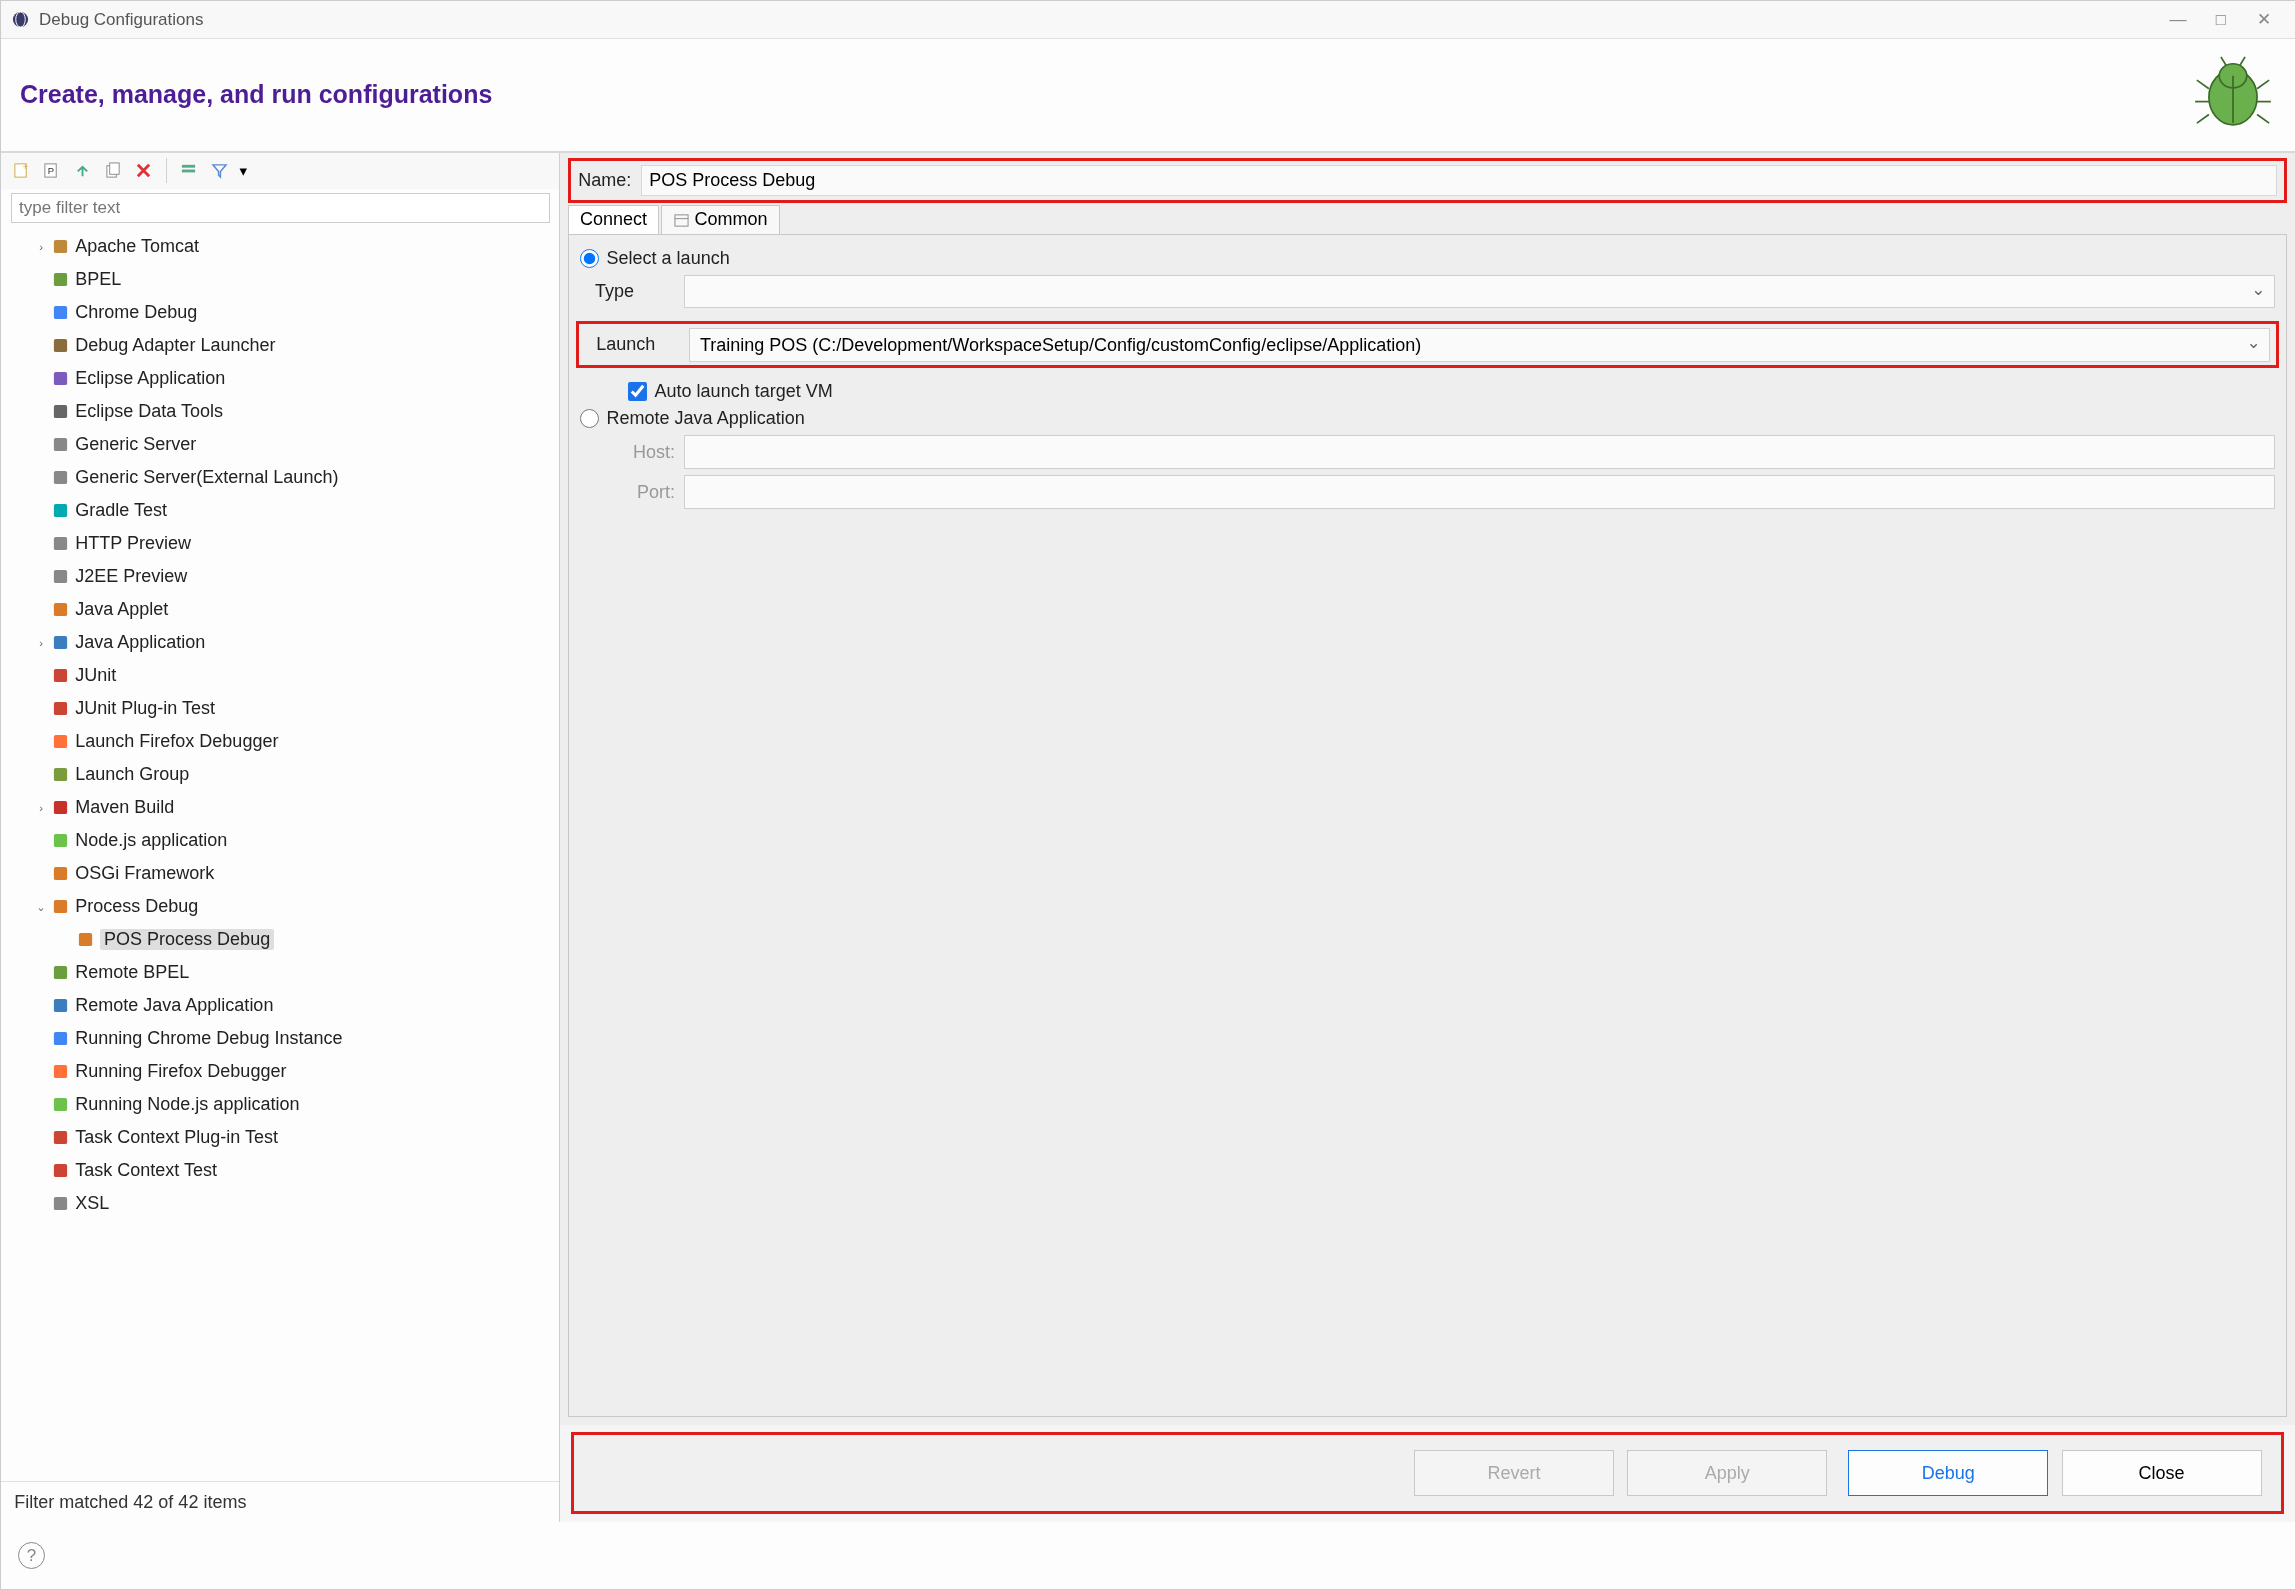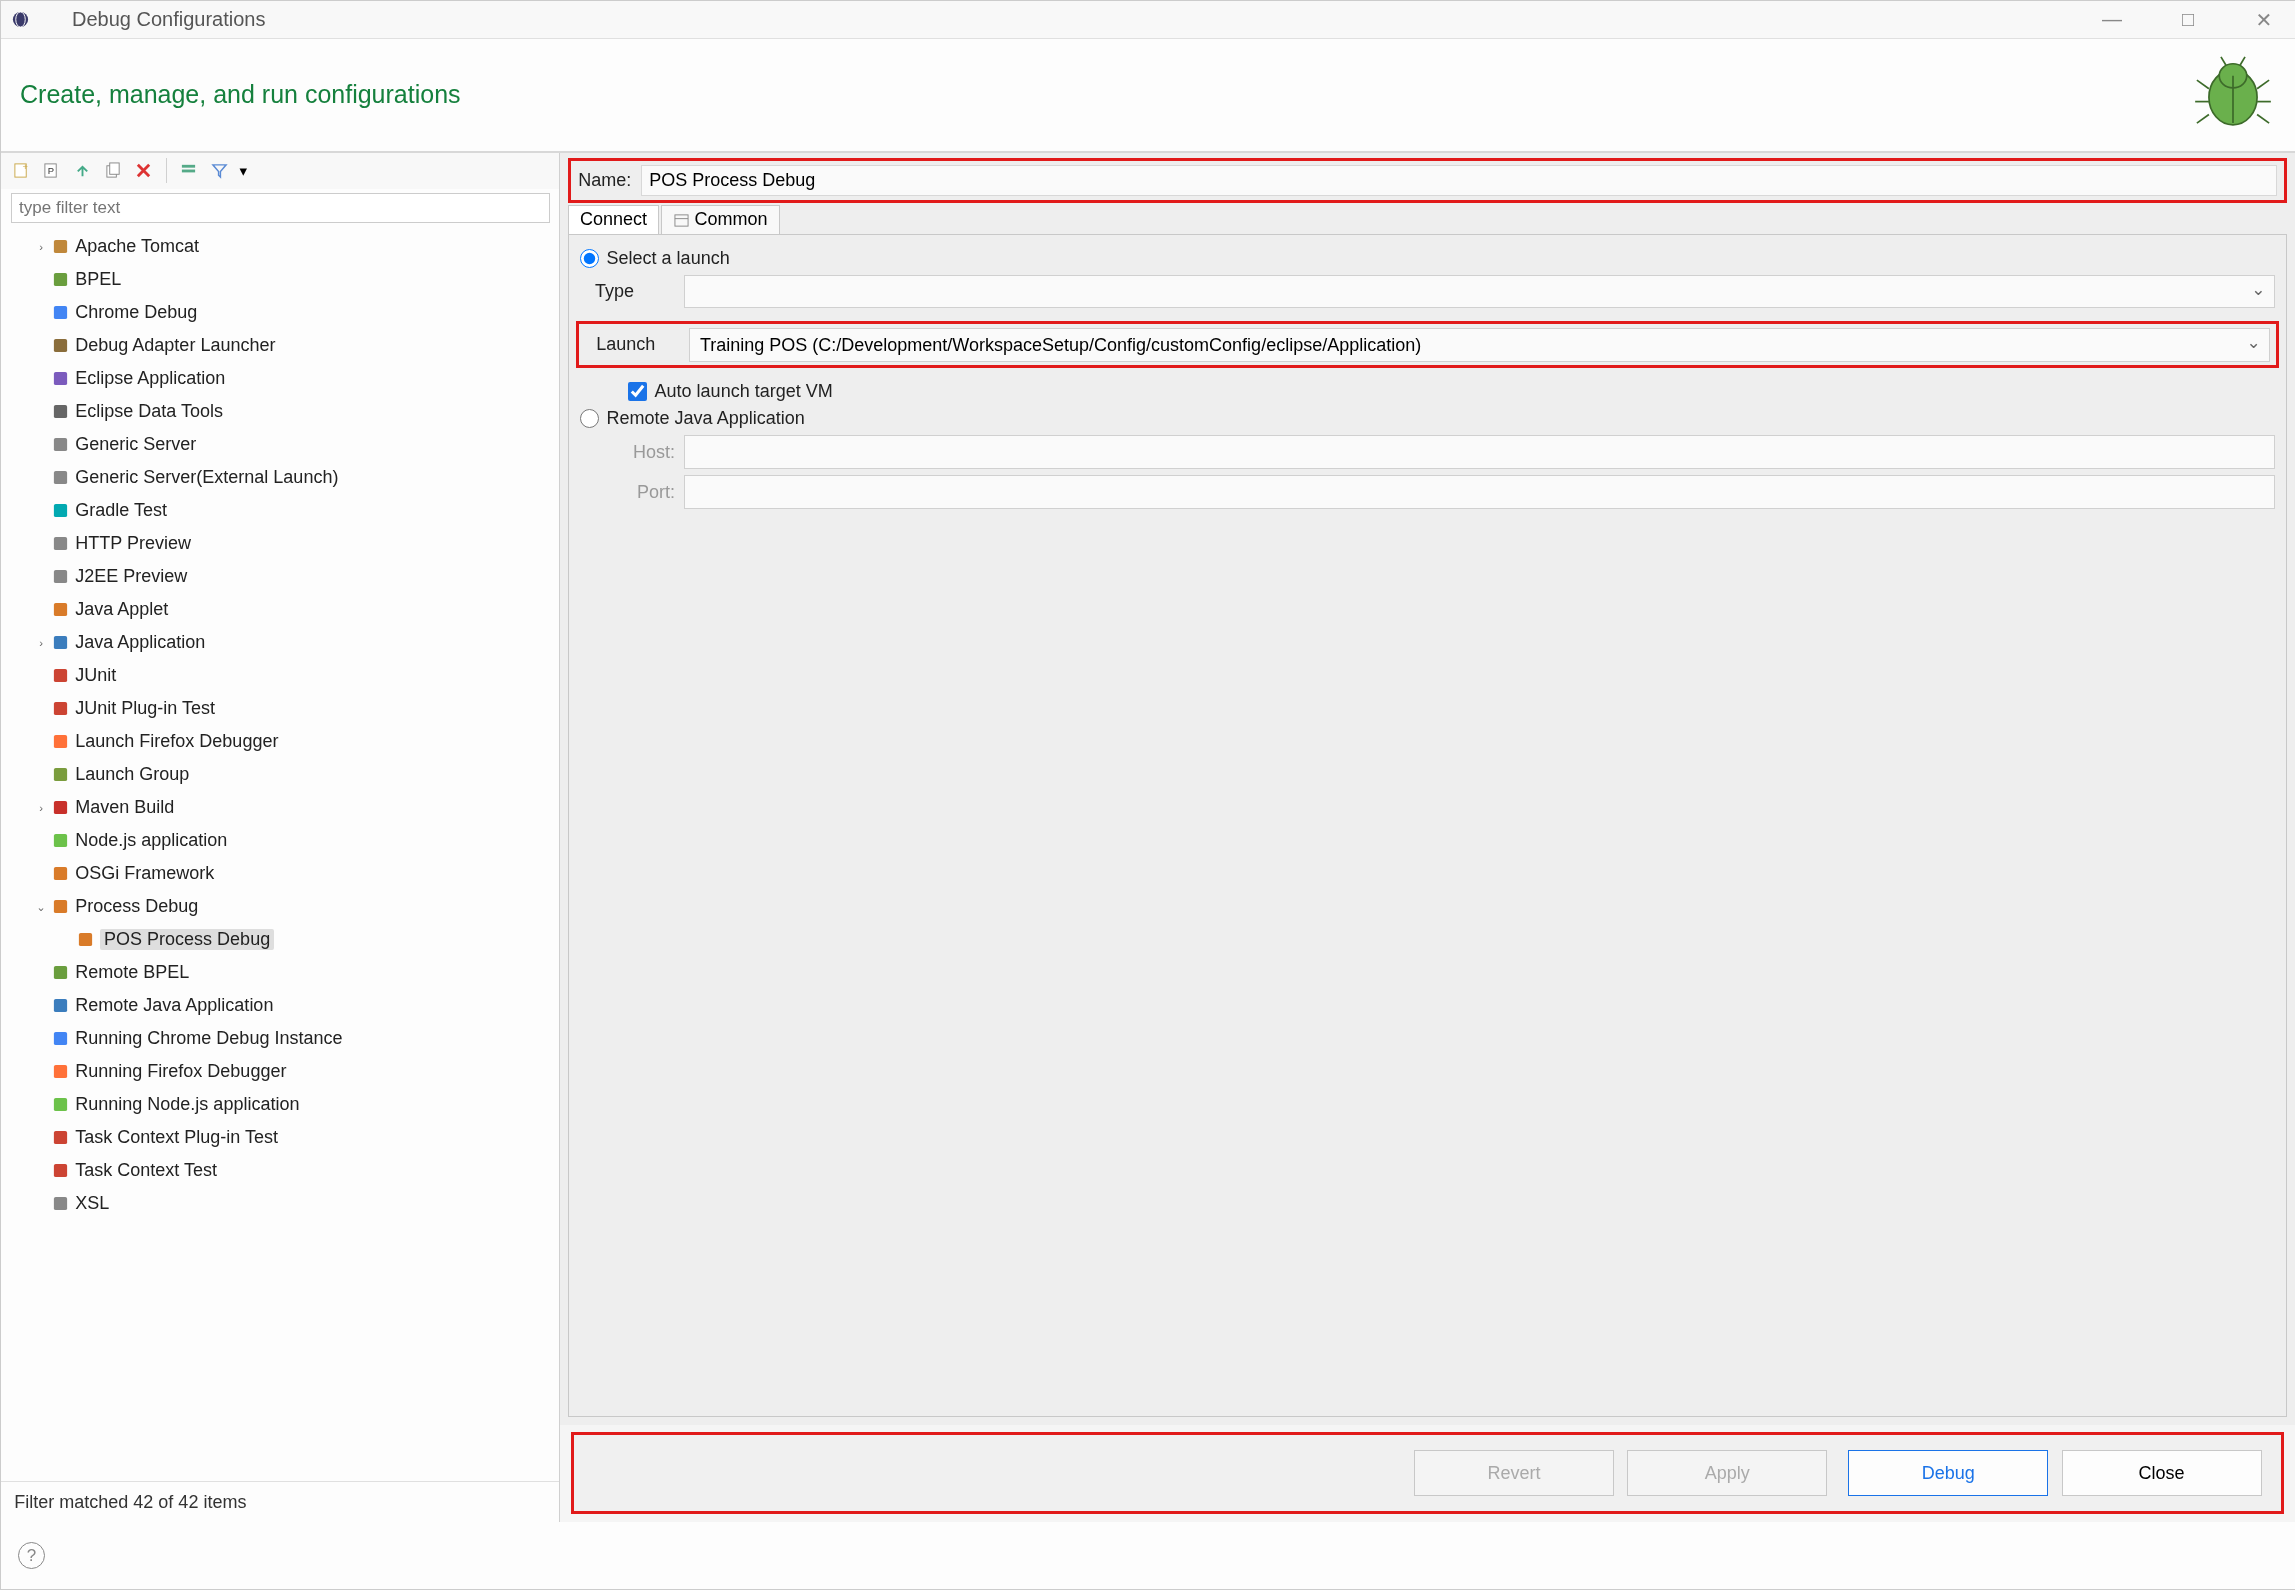--- a/index.html
+++ b/index.html
@@ -1,23 +1,23 @@
 <!DOCTYPE html>
 <html style="font-size:15px"><head>
 <meta charset="utf-8">
 <style>
 * { box-sizing: border-box; margin: 0; padding: 0; font-family: -apple-system, "Segoe UI", Arial, sans-serif; }
 body { background: #f0f0f0; width: 2296px; height: 1590px; position: relative; }
 .window { background: #fcfcfc; border: 1px solid #ccc; width: 2296px; height: 1590px; display: flex; flex-direction: column; }
-.titlebar { height: 38px; background: #f8f8f8; display: flex; align-items: center; padding: 0 9.5px; border-bottom: 1px solid #e0e0e0; font-size: 20px; color: #555; gap: 33px; }
+.titlebar { height: 38px; background: #f8f8f8; display: flex; align-items: center; padding: 0 9.5px; border-bottom: 1px solid #e0e0e0; font-size: 17px; color: #555; }
 .titlebar .icon { width: 19px; height: 19px; margin-right: 9.5px; }
 .titlebar .spacer { flex: 1; }
 .titlebar .winbtn { width: 43px; height: 27px; display: inline-flex; align-items: center; justify-content: center; color: #888; cursor: default; }
 .header-area { padding: 11.4px 19px; display: flex; align-items: center; border-bottom: 1px solid #d8d8d8; background: #fdfdfd; }
-.header-area .title { font-size: 25px; font-weight: 400; color: #15803d; flex: 1; }
+.header-area .title { font-size: 25px; font-weight: 700; color: #4c1d95; flex: 1; }
 .header-area .bug-icon svg { width: 86px; height: 86px; }
 .main-area { flex: 1; display: flex; border-top: 1px solid #d8d8d8; background: #f5f5f5; }
 .sidebar { width: 559px; display: flex; flex-direction: column; border-right: 1px solid #d0d0d0; background: #fdfdfd; }
 .sidebar-toolbar { display: flex; align-items: center; padding: 5.7px 7.6px; gap: 5.7px; background: #f8f8f8; }
 .sidebar-toolbar .tbtn { width: 25px; height: 25px; display: inline-flex; align-items: center; justify-content: center; cursor: pointer; }
 .filter-input { margin: 3.8px 9.5px; border: 1px solid #ccc; padding: 3.8px 7.6px; font-size: 17px; color: #888; background: #fff; }
 .tree { flex: 1; overflow: auto; padding: 3.8px 7.6px; font-size: 18px; color: #222; }
 .tree-row { display: flex; align-items: center; height: 33px; padding-left: 23px; white-space: nowrap; }
 .tree-row .expander { width: 19px; display: inline-flex; justify-content: center; color: #666; font-size: 11.4px; }
 .tree-row .ticon { width: 19px; height: 19px; margin-right: 5.7px; display: inline-flex; align-items: center; justify-content: center; }

